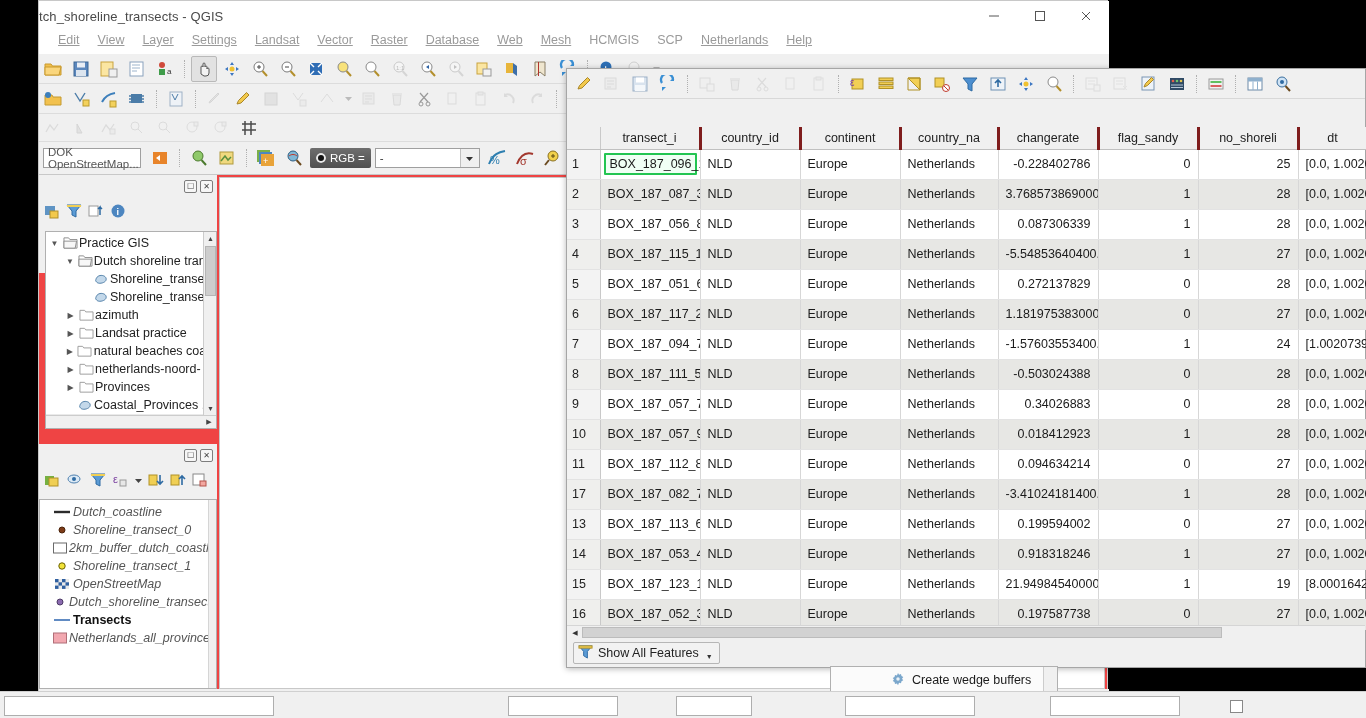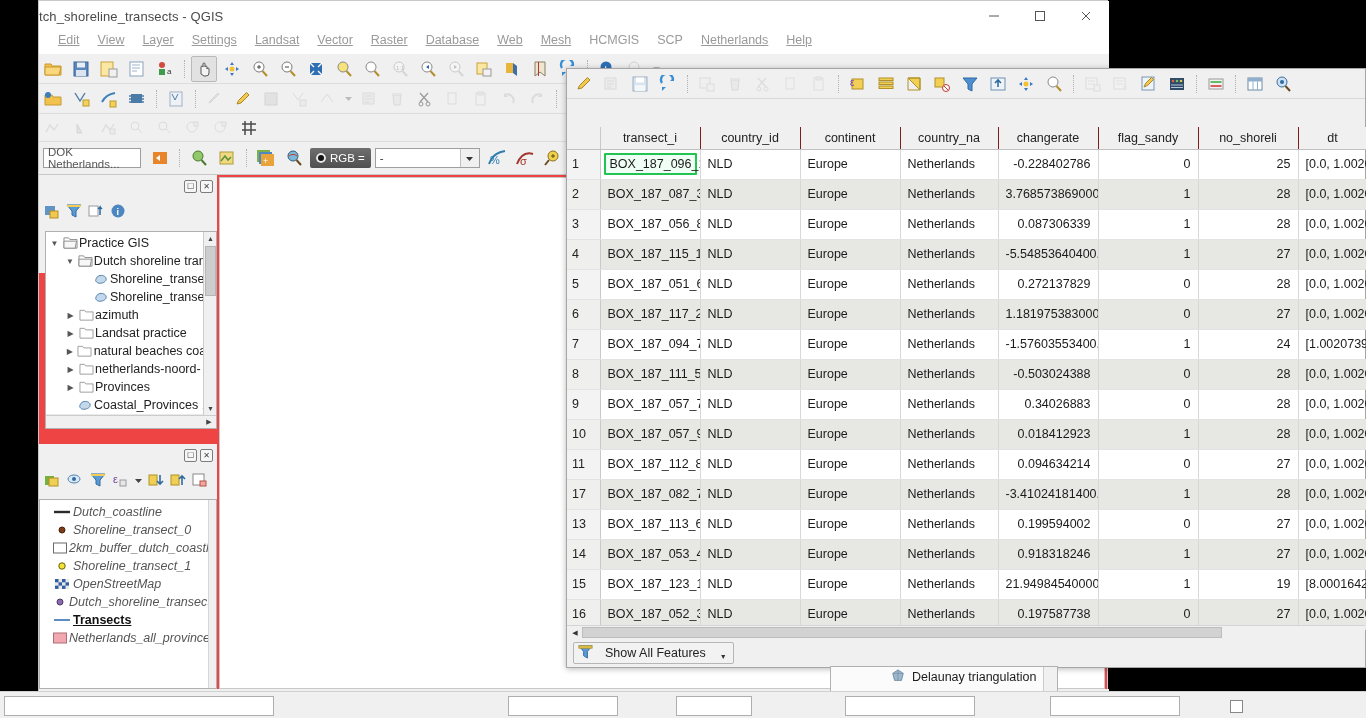--- a/index.html
+++ b/index.html
@@ -98,21 +98,21 @@
   .arrow.down:after { content: "\25BC"; }
   .arrow.right:after { content: "\25B6"; }
   .ficon { width: 18px; display: flex; align-items: center; justify-content: center; }
   .lbl { overflow: hidden; }
 
   
   .lrow { display: flex; align-items: center; height: 18px; padding-left: 3px; white-space: nowrap;
           font-style: italic; color: #555; font-size: 12.5px; }
   .lrow .sym { width: 22px; display: flex; align-items: center; justify-content: center; }
   .lrow.active { font-style: normal; color: #111; font-weight: bold; }
-  .lrow.active .nm { text-decoration: underline; }
+  .lrow.active .nm { }
 
   .vscroll { position: absolute; right: 0; top: 0; width: 13px; bottom: 0; background: #f0f0f0; border-left: 1px solid #ccc;}
   .vscroll .thumb { position: absolute; left: 1px; width: 11px; background: #cdcdcd; border: 1px solid #b5b5b5; }
   .vscroll .ar { position: absolute; left: 0; width: 13px; height: 13px; text-align: center; font-size: 7px; color: #444; line-height: 13px; background:#f0f0f0;}
   .hscroll { position: absolute; left: 0; right: 0; bottom: 0; height: 13px; background: #f0f0f0; border-top: 1px solid #ccc; }
 
   
   #map-canvas {
     position: absolute; left: 180px; top: 176px; width: 886px; height: 512px;
     background: #ffffff; border: 1px solid #c8c8c8;
@@ -139,21 +139,21 @@
     padding-left: 8px; gap: 7px; border-bottom: 1px solid #e2e2e2;
   }
   #attr-title .t { font-size: 12.5px; color: #2b2b2b; }
   #attr-toolbar {
     height: 30px; background: #f0f0f0; display: flex; align-items: center;
     padding-left: 3px; border-bottom: 1px solid #d8d8d8;
   }
   #attr-table-wrap { position: absolute; left: 0; top: 58px; right: 0; bottom: 42px; background:#fff; }
   table.at { border-collapse: collapse; table-layout: fixed; width: 100%; font-size: 12.5px; }
   table.at th {
-    height: 22px; background: #f0f0f0; border-right: 1px solid #7f1d1d;
+    height: 22px; background: #f0f0f0; border-right: 3px solid #7f1d1d;
     border-bottom: 1px solid #c0c0c0; font-weight: normal; color: #222;
     padding: 0 6px; text-align: center; white-space: nowrap; overflow: hidden;
   }
   table.at th.rowhdr { background: #f0f0f0; border-right: 1px solid #c9c9c9; width: 33px; }
   table.at td {
     height: 30px; border-right: 1px solid #d7d7d7; border-bottom: 1px solid #e3e3e3;
     padding: 0 7px; white-space: nowrap; overflow: hidden; color: #1b1b1b;
   }
   table.at td.rn { width: 33px; background: #f3f3f3; border-right: 1px solid #c9c9c9;
                    color: #222; padding-left: 5px; }
@@ -170,21 +170,21 @@
   }
   #attr-hscroll .ar { position: absolute; top: 0; width: 14px; height: 13px; line-height: 13px;
      text-align: center; font-size: 7px; color: #333; }
   #attr-hscroll .thumb { position: absolute; top: 1px; left: 15px; width: 640px; height: 11px;
      background: #d2d2d2; border: 1px solid #bcbcbc; }
   #attr-bottom {
     position: absolute; left: 0; right: 0; bottom: 0; height: 28px; background: #f0f0f0;
     display: flex; align-items: center; padding-left: 6px;
   }
   #show-all-btn {
-    display: flex; align-items: center; gap: 12px; height: 22px; padding: 0 6px 0 4px;
+    display: flex; align-items: center; gap: 5px; height: 22px; padding: 0 6px 0 4px;
     background: #f2f2f2; border: 1px solid #b6b6b6; border-radius: 2px; font-size: 12.5px;
   }
   #show-all-btn .caret { font-size: 7px; color: #333; margin-left: 2px; align-self: flex-end; margin-bottom:3px;}
 
   
   #proc-box {
     position: absolute; left: 830px; top: 666px; width: 228px; height: 45px;
     background: #fbfbfb; border: 1px solid #b0b0b0;
   }
   #proc-box .prow { display: flex; align-items: center; height: 20px; gap: 7px; padding-left: 60px;
@@ -587,21 +587,21 @@
           </svg>
       </div>
       <div class="tbtn">
         <svg width="18" height="18" viewBox="0 0 18 18">
             <path d="M5 2v14M11 2v14M2 5h14M2 11h14" stroke="#4a4a4a" stroke-width="1.5"></path>
           </svg>
       </div>
     </div>
 
     <div class="toolbar" id="tb4" style="padding-left:4px;">
-      <div class="textinput" style="width:98px;">DOK Netherlands...</div>
+      <div class="textinput" style="width:98px;">DOK OpenStreetMap...</div>
       <div class="tbtn" style="margin-left:6px;">
         <svg width="18" height="18" viewBox="0 0 18 18">
             <rect x="2" y="3" width="14" height="12" fill="#e8842a"></rect>
             <path d="M5 9l4-3v6z" fill="#fff"></path>
           </svg>
       </div>
       <div class="sep"></div>
       <div class="tbtn">
         <svg width="18" height="18" viewBox="0 0 18 18">
             <circle cx="8" cy="7" r="5" fill="#8fc96a" stroke="#4c7a2e"></circle>
@@ -1350,20 +1350,29 @@
               <rect x="1" y="2" width="14" height="2.4" fill="#f0cf54" stroke="#b09127"></rect>
             </svg>
         </span>
         <span>Show All Features</span>
         <span class="caret">▼</span>
       </div>
     </div>
   </div>
 
   <div id="proc-box">
+    <div class="prow" style="margin-top:3px;">
+      <span>
+        <svg width="14" height="14" viewBox="0 0 16 16">
+            <path d="M8 1l1.2 2 2.2-.6.6 2.2 2 1.2-1.4 1.8 1.4 1.8-2 1.2-.6 2.2-2.2-.6L8 15l-1.2-2-2.2.6-.6-2.2-2-1.2L3.4 8.6 2 6.8l2-1.2.6-2.2 2.2.6z" fill="#7ba7cc"></path>
+            <circle cx="8" cy="8" r="2" fill="#eaf1f7"></circle>
+          </svg>
+      </span>
+      <span>Create wedge buffers</span>
+    </div>
     <div class="prow">
       <span>
         <svg width="14" height="14" viewBox="0 0 16 16">
             <path d="M8 1l6 4-2 8H4L2 5z" fill="#9db7cc" stroke="#6b8ba5"></path>
             <path d="M8 1v12M2 5l12 0" stroke="#6b8ba5" stroke-width=".7"></path>
           </svg>
       </span>
       <span>Delaunay triangulation</span>
     </div>
     <div class="pscroll">

